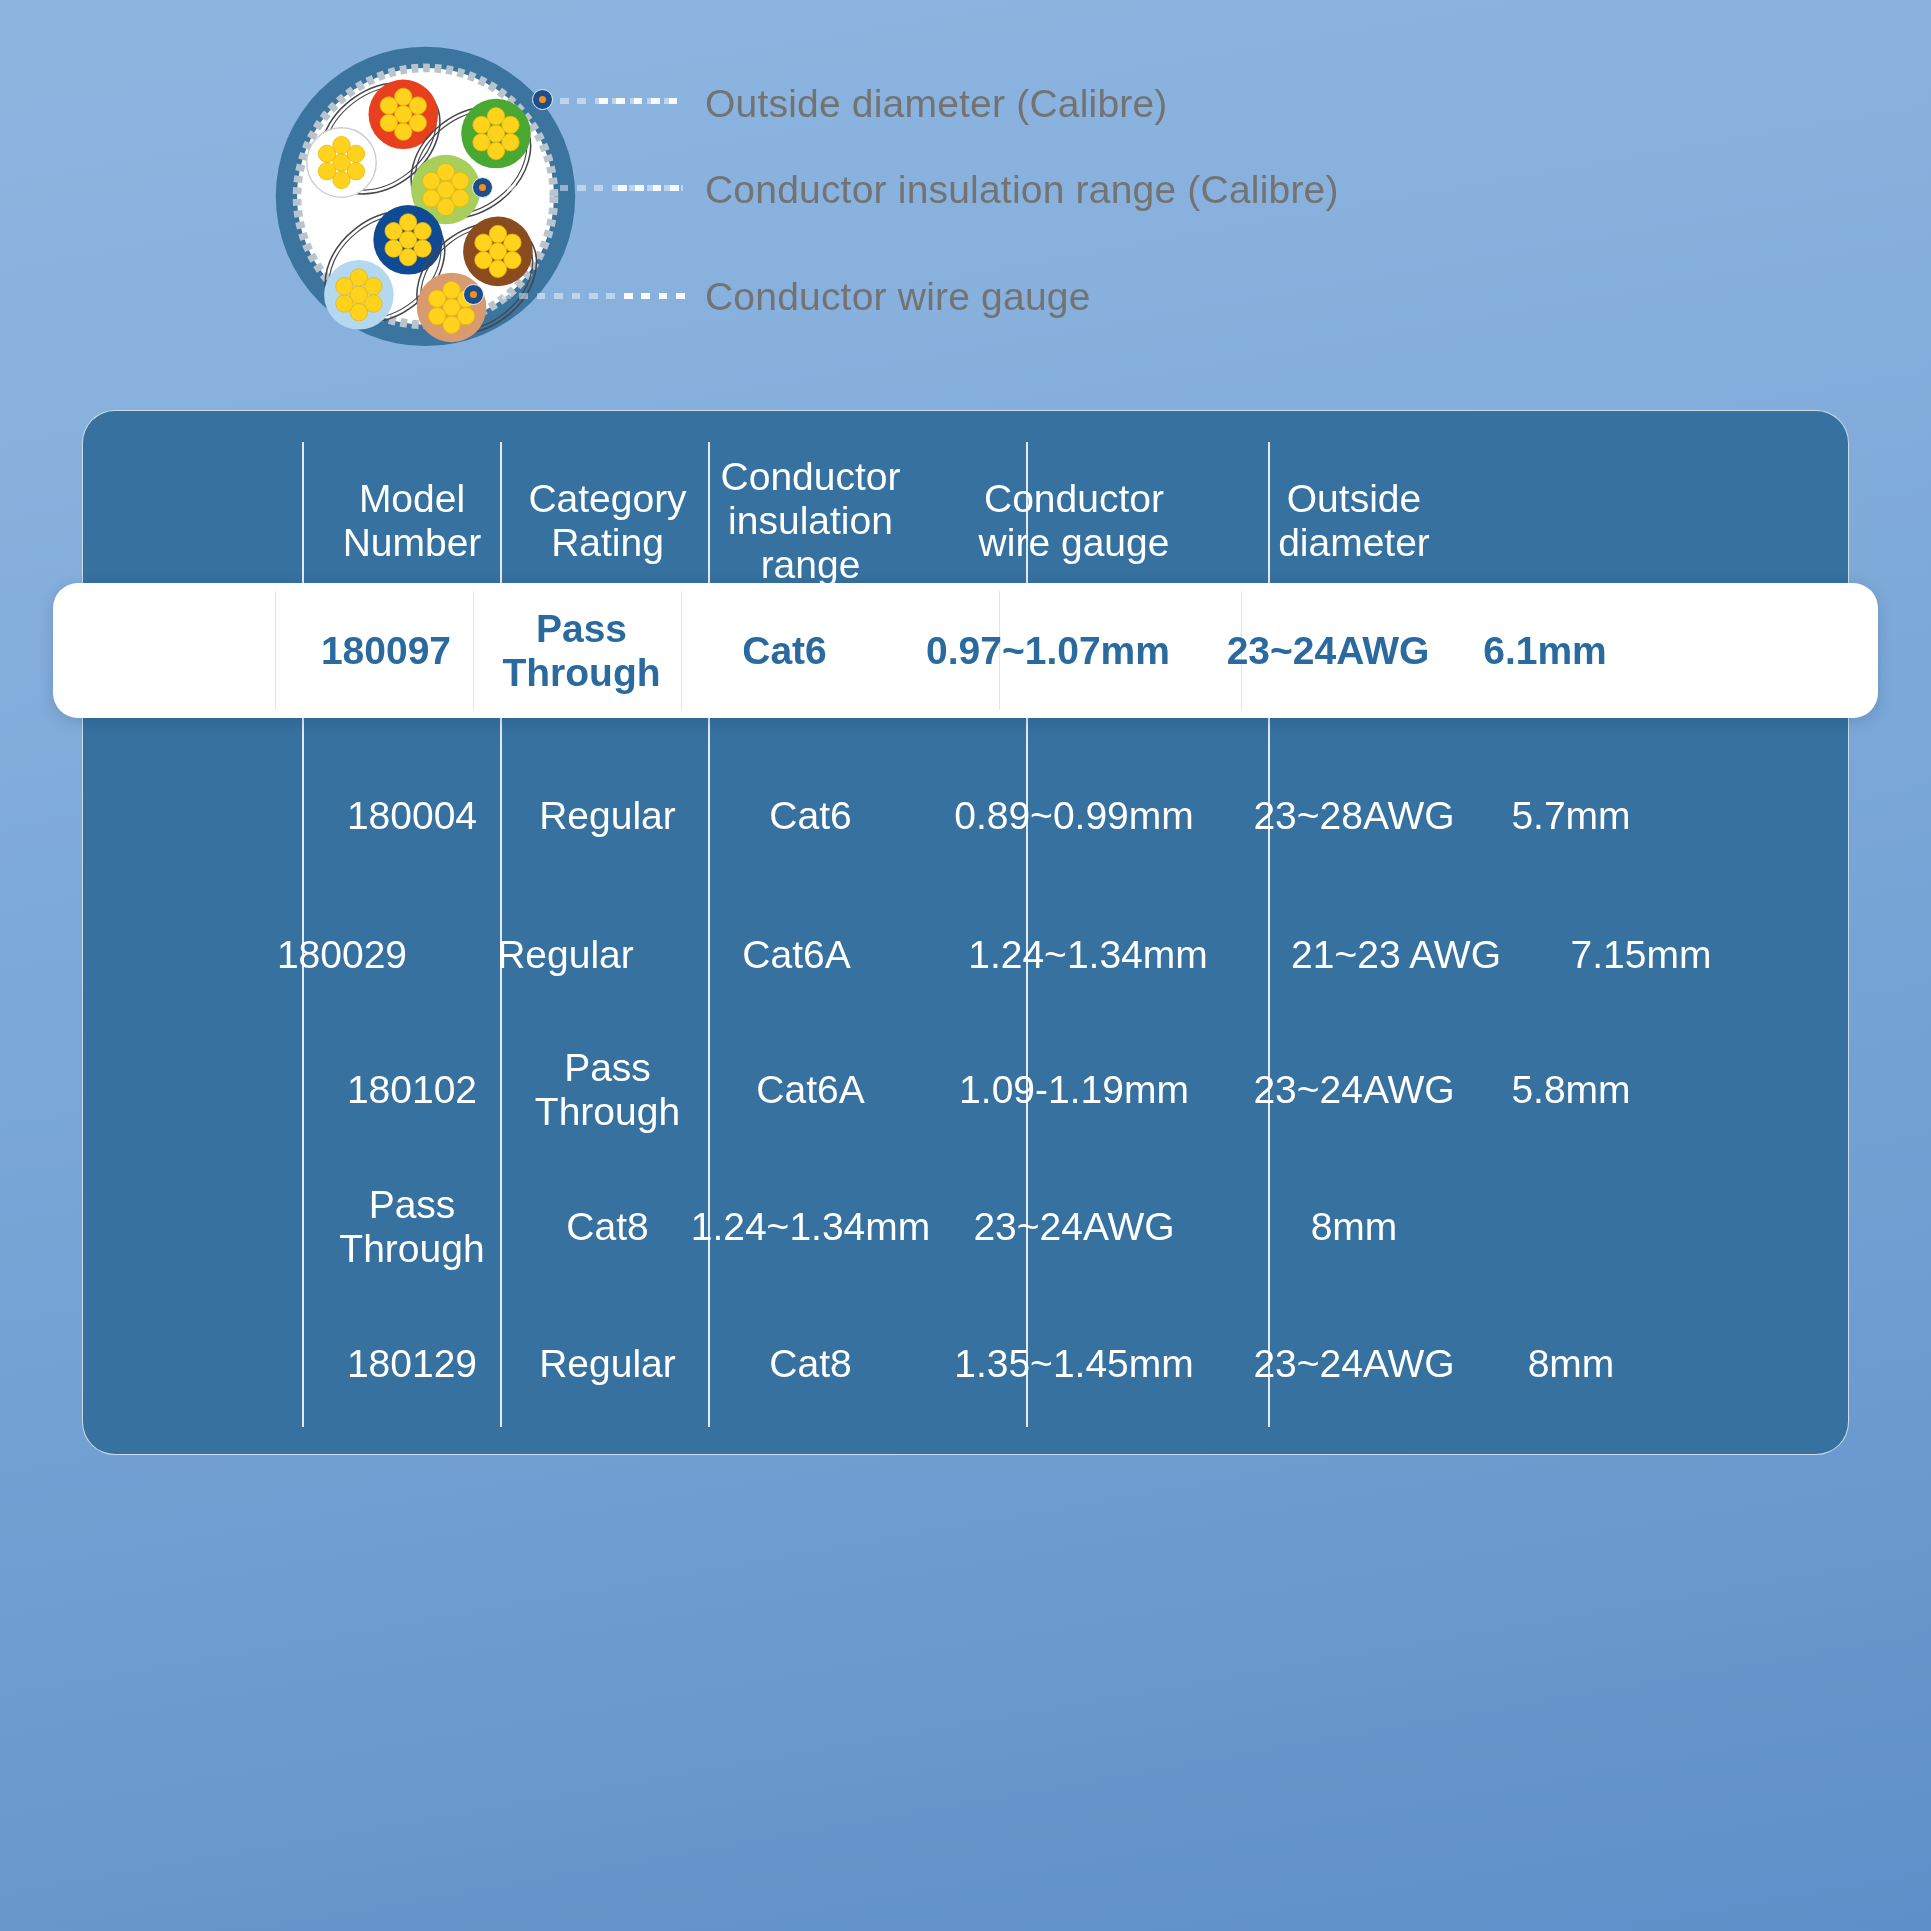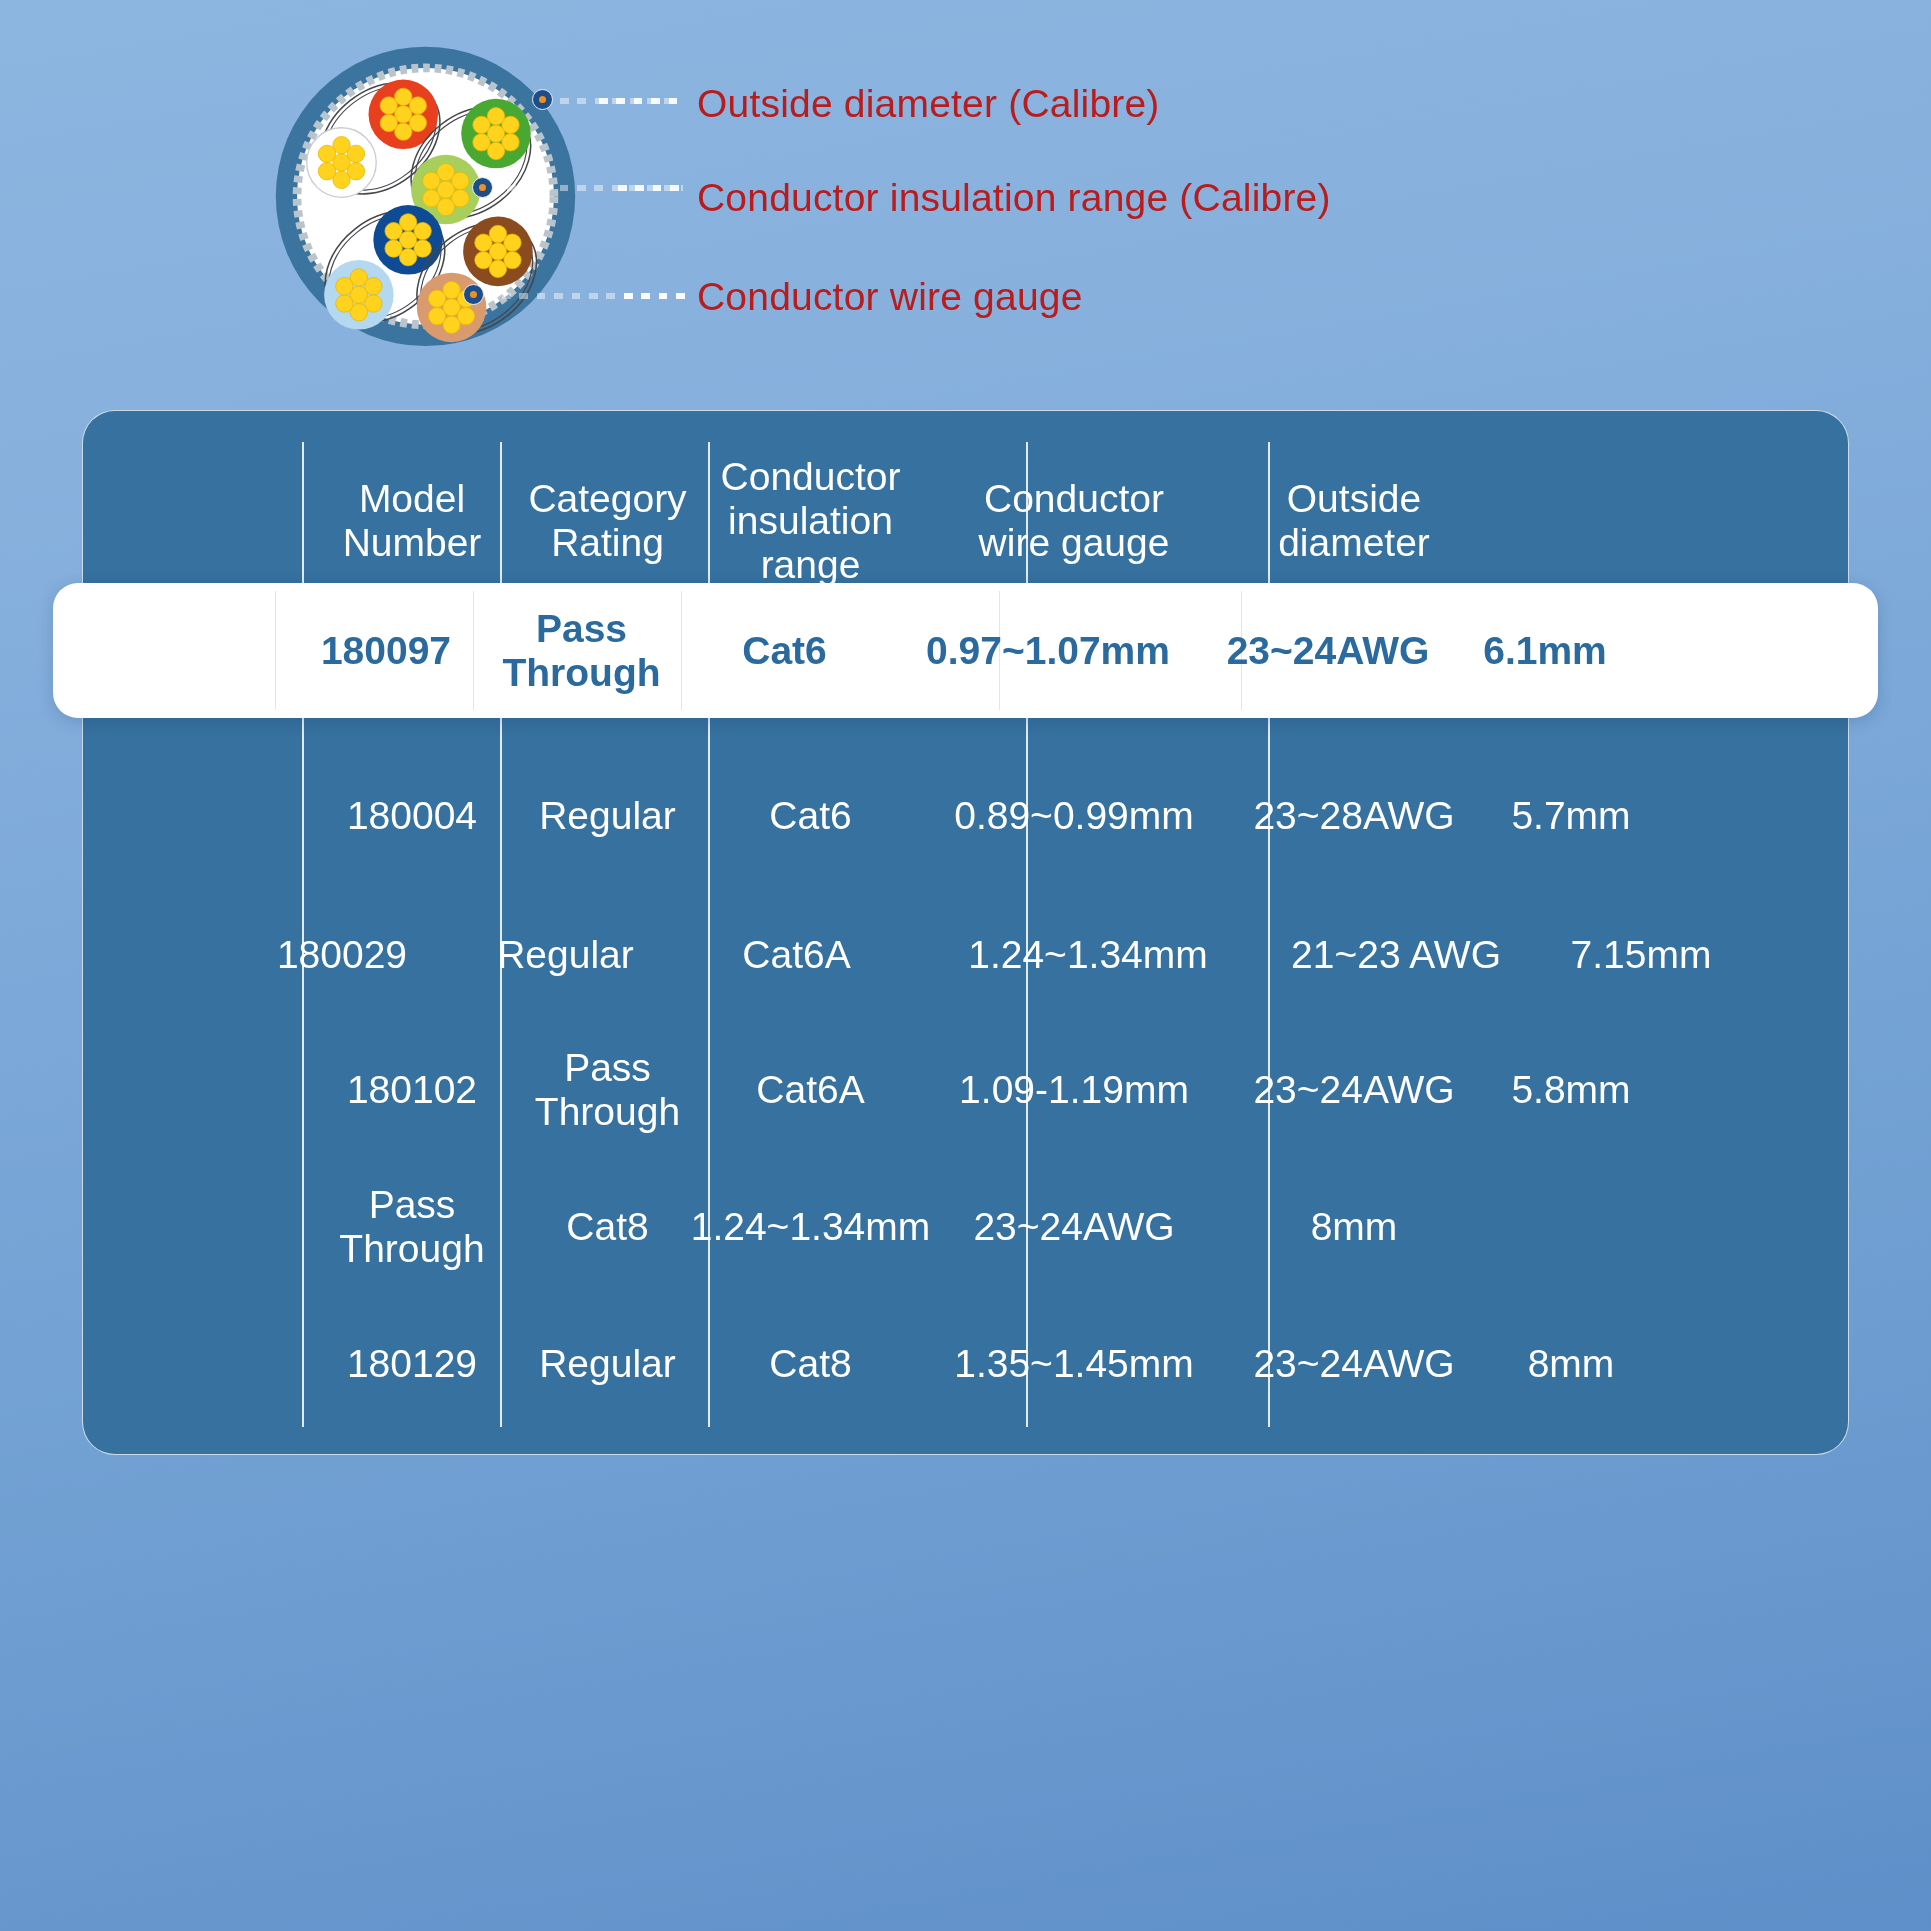--- a/index.html
+++ b/index.html
@@ -21,29 +21,30 @@
     left: 0; top: 0;
     width: 1931px; height: 415px;
   }
   #cable-svg {
     position: absolute;
     left: 266px; top: 37px;
   }
 
   .callout-label {
     position: absolute;
-    color: #b91c1c;
+    color: #737373;
     font-size: 39px;
     font-weight: 400;
     letter-spacing: 0.2px;
     white-space: nowrap;
     font-stretch: condensed;
+    margin-left: 8px;
   }
   #callout-1 { left: 697px; top: 82px; }
-  #callout-2 { left: 697px; top: 176px; text-align: center; }
+  #callout-2 { left: 697px; top: 168px; text-align: center; }
   #callout-3 { left: 697px; top: 275px; }
 
   .leader {
     position: absolute;
     height: 5.8px;
     background-image: repeating-linear-gradient(to right,
         rgba(255,255,255,.92) 0px, rgba(255,255,255,.92) 8.7px,
         rgba(255,255,255,0) 8.7px, rgba(255,255,255,0) 17.4px);
   }
   .leader.faint {

